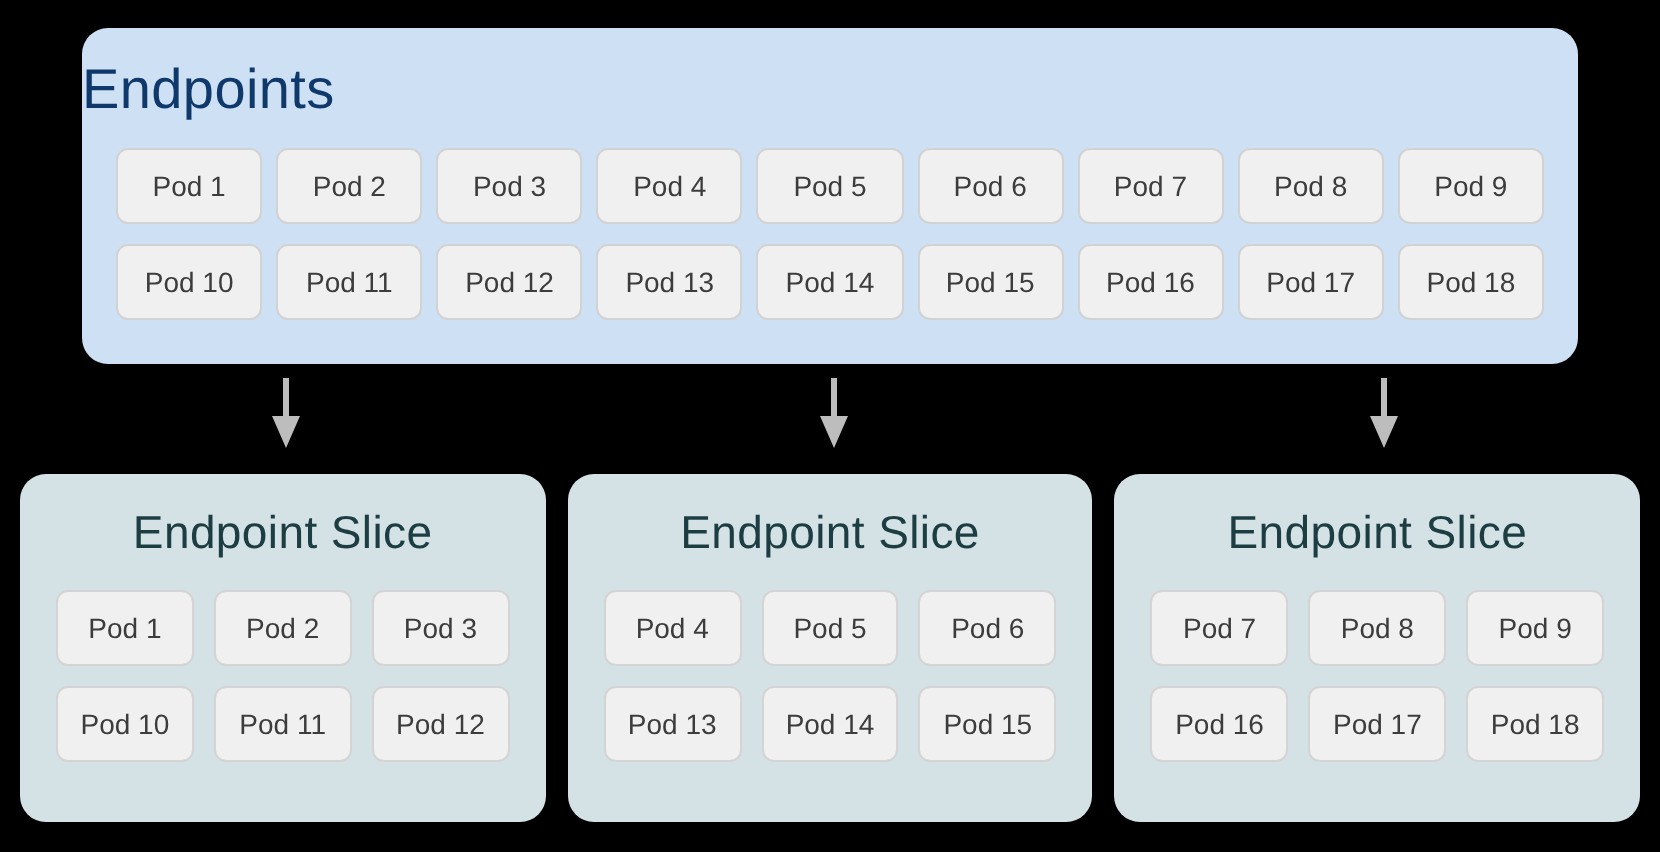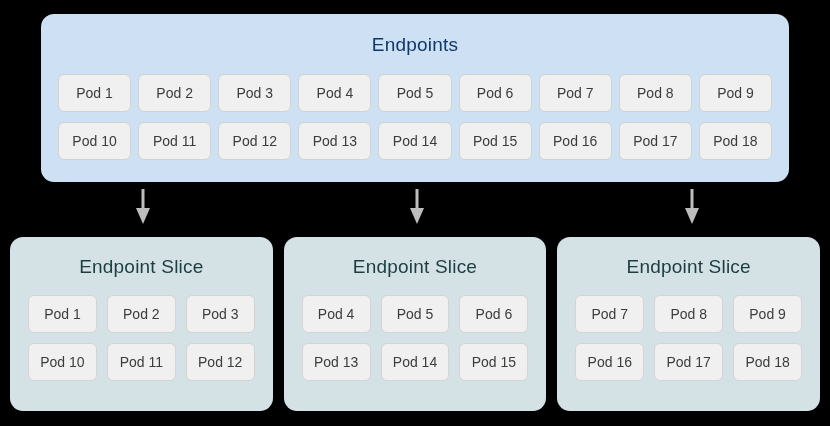--- a/index.html
+++ b/index.html
@@ -34,22 +34,22 @@
     background: #cee0f3;
     border-radius: 13px;
     box-sizing: border-box;
   }
 
   .endpoints-title {
     position: absolute;
     left: 0;
     top: 17px;
     width: 100%;
-    text-align: center;
-    font-size: 19px;
+    text-align: left;
+    font-size: 28px;
     color: #10396b;
     letter-spacing: 0.2px;
     line-height: 28px;
     font-weight: 400;
   }
 
   .endpoints-grid {
     position: absolute;
     left: 17px;
     top: 60px;
@@ -109,21 +109,21 @@
     position: relative;
     box-sizing: border-box;
   }
 
   .slice-title {
     position: absolute;
     left: 0;
     top: 16px;
     width: 100%;
     text-align: center;
-    font-size: 19px;
+    font-size: 23px;
     color: #1c3d42;
     line-height: 27px;
     letter-spacing: 0.2px;
     font-weight: 400;
   }
 
   .slice-grid {
     position: absolute;
     left: 18px;
     right: 18px;

